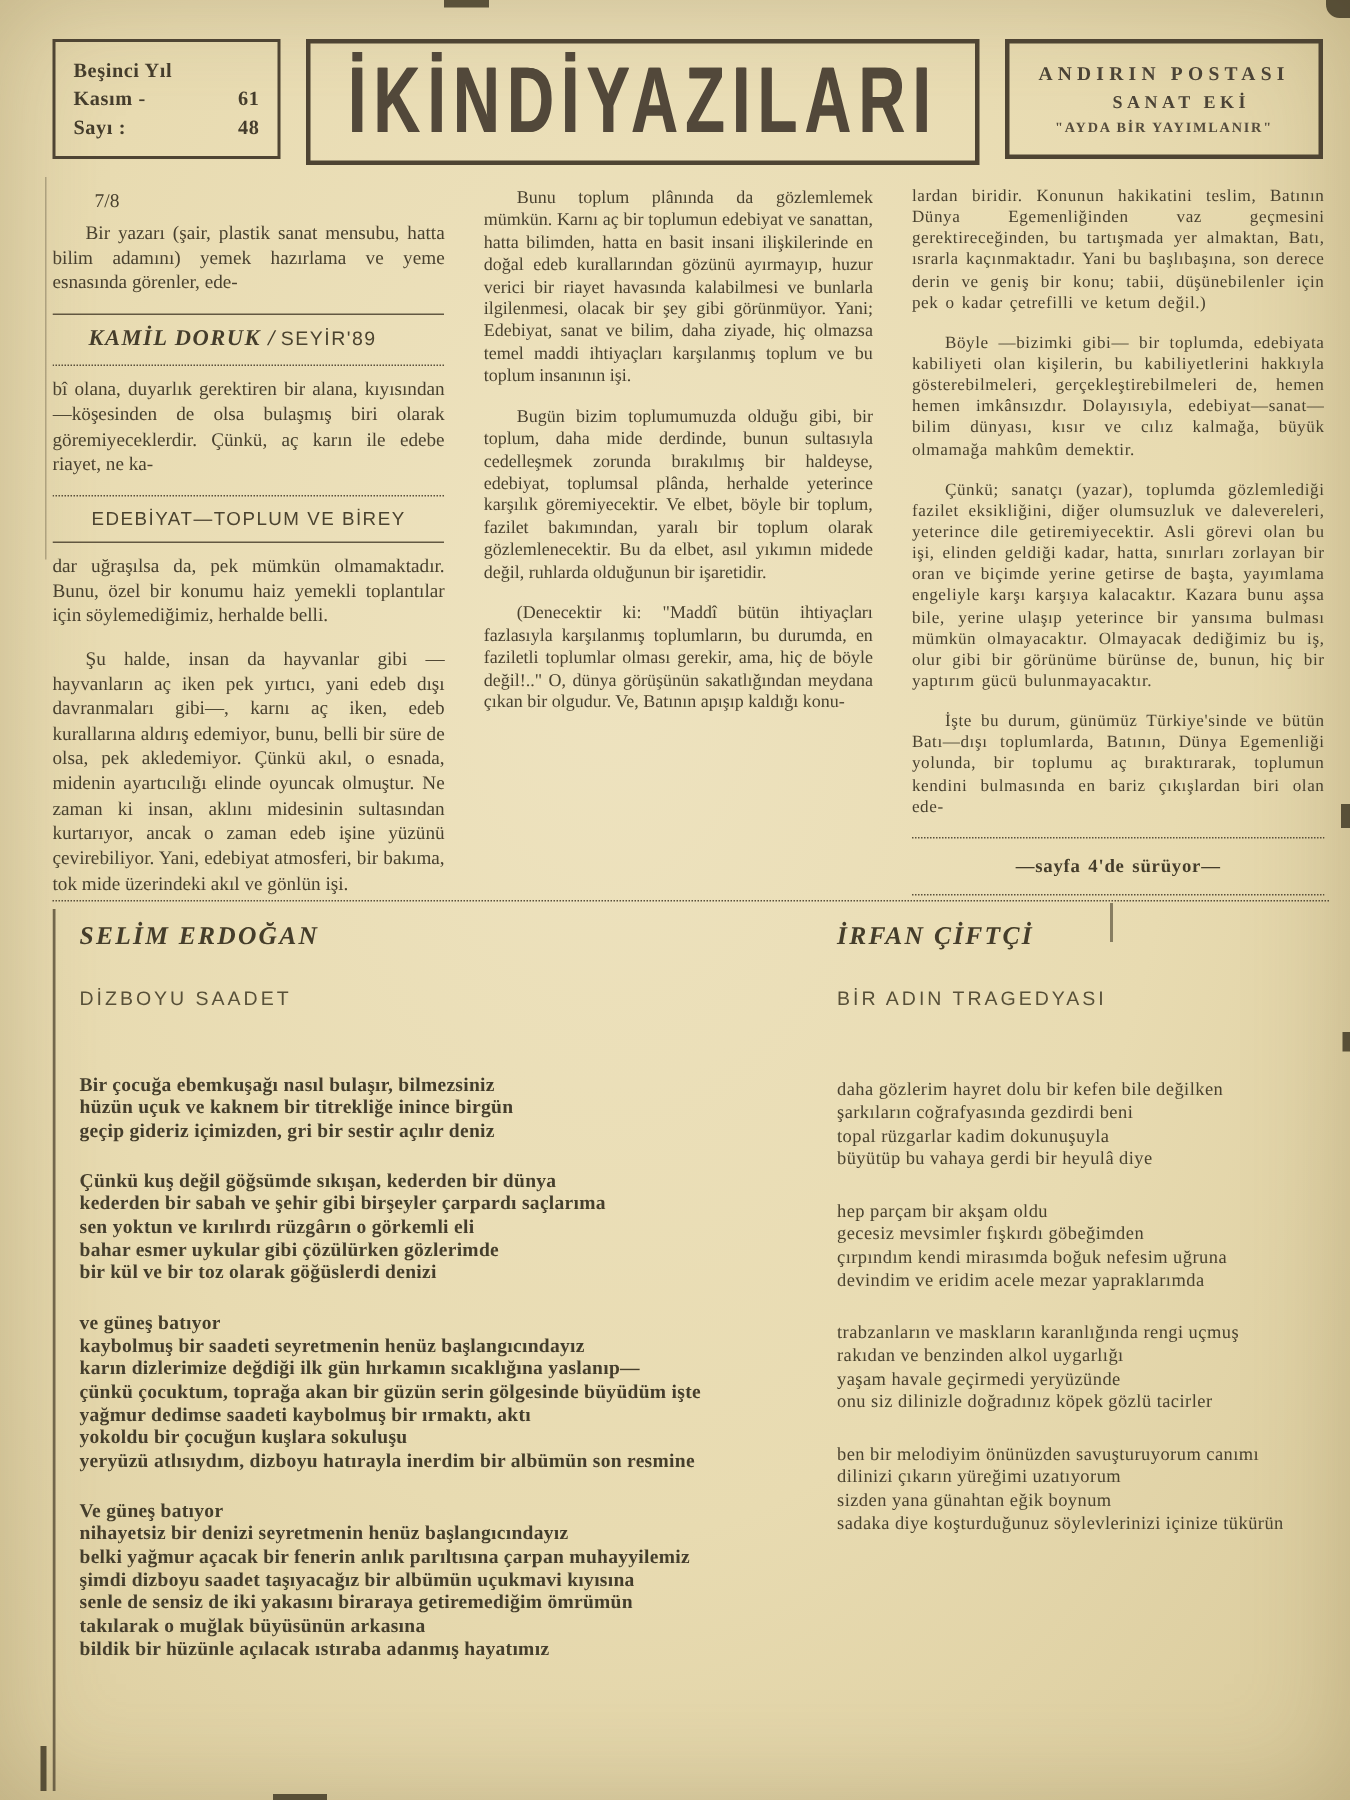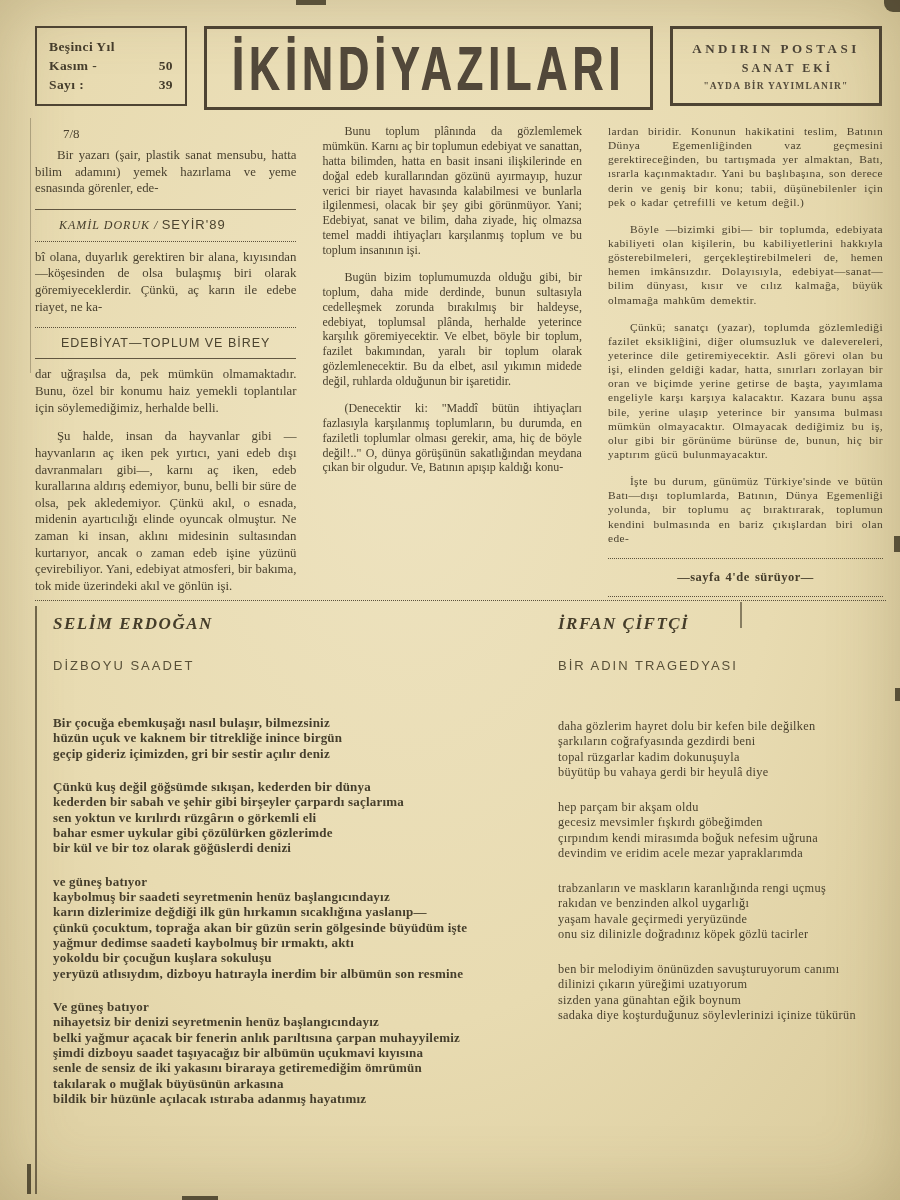--- a/index.html
+++ b/index.html
@@ -31,21 +31,21 @@
   .col1{width:284px;padding-right:16px;font-size:12.8px;line-height:1.3;}
   .col2{width:282px;padding-right:16px;font-size:12px;line-height:1.24;}
   .col3{width:282px;font-size:11.4px;line-height:1.24;letter-spacing:.4px;word-spacing:1.5px;}
   .para{margin:0 0 12px 0;text-align:justify;}
   .para.indent{text-indent:22px;}
   .col3 .para{margin-bottom:13px;}
   .page-marker{margin:2px 0 4px 28px;font-size:13px;}
   .rule{border-top:1px solid rgba(74,64,45,.85);margin:7px 0;}
   .rule.dotted{border-top:1px dotted rgba(74,64,45,.9);}
   .byline{margin:5px 0 5px 24px;white-space:nowrap;}
-  .byline-author{font-style:italic;font-weight:normal;font-size:12px;letter-spacing:1px;color:#453d2b;}
+  .byline-author{font-style:italic;font-weight:bold;font-size:15px;letter-spacing:1px;color:#453d2b;}
   .byline-work{font-family:"Liberation Sans", sans-serif;font-size:13px;letter-spacing:1px;color:#4b432f;}
   .section-heading{text-align:center;font-family:"Liberation Sans", sans-serif;font-size:12.5px;letter-spacing:1px;color:#4b432f;margin:6px 0;}
   .continuation{margin-top:10px;}
   .continuation .note{text-align:center;font-weight:bold;font-size:12.5px;letter-spacing:.5px;padding:4px 0;color:#453d2b;}
   
   .poem-divider{position:absolute;top:600px;left:35px;right:14px;border-top:1px dotted rgba(74,64,45,.9);}
   .poems{position:absolute;top:606px;left:35px;right:10px;bottom:6px;display:flex;overflow:hidden;}
   .poem-left{width:505px;border-left:2px solid rgba(86,75,52,.8);padding:8px 0 0 16px;box-sizing:border-box;}
   .poem-right{flex:1;padding:8px 0 0 18px;box-sizing:border-box;}
   .poet{font-style:italic;font-weight:bold;font-size:17px;letter-spacing:1.5px;color:#453d2a;}
@@ -73,25 +73,25 @@
 
 <div class="page">
 
   <div class="masthead">
     <div class="mbox issue-box">
       <div class="issue-row">
         <span>Beşinci Yıl</span>
       </div>
       <div class="issue-row">
         <span>Kasım -</span>
-        <span>50</span>
+        <span>61</span>
       </div>
       <div class="issue-row">
         <span>Sayı :</span>
-        <span>39</span>
+        <span>48</span>
       </div>
     </div>
     <div class="mbox title-box">
       <span class="paper-title">İKİNDİYAZILARI</span>
     </div>
     <div class="mbox imprint-box">
       <div class="imprint-1">ANDIRIN POSTASI</div>
       <div class="imprint-2">SANAT EKİ</div>
       <div class="imprint-3">"AYDA BİR YAYIMLANIR"</div>
     </div>

